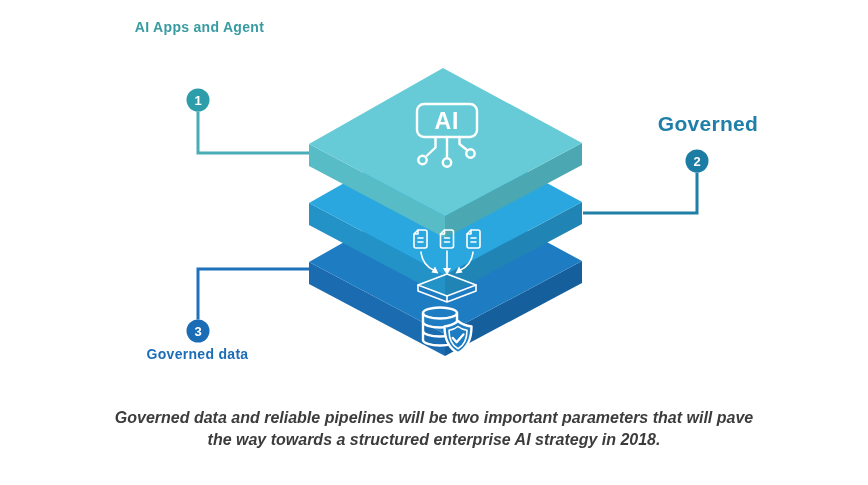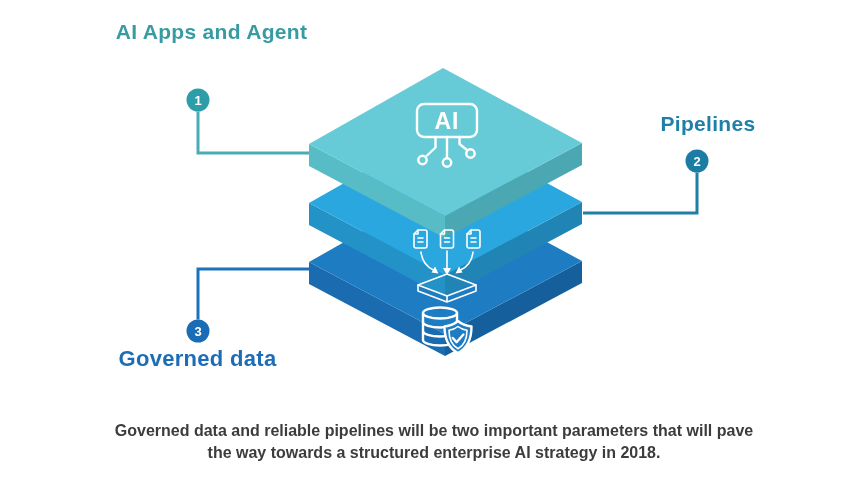--- a/index.html
+++ b/index.html
@@ -2,26 +2,26 @@
 <html><head>
 <meta charset="utf-8">
 <style>
   html,body{margin:0;padding:0;background:#ffffff;}
   body{width:868px;height:485px;position:relative;overflow:hidden;
        font-family:"Liberation Sans",sans-serif;}
   .canvas{position:absolute;left:0;top:0;width:868px;height:485px;}
   svg{position:absolute;left:0;top:0;}
 
   .callout-label{position:absolute;font-weight:700;text-align:center;line-height:1.22;letter-spacing:.3px;}
-  .label-1{left:104px;top:19px;width:215px;font-size:21px;color:#389ba1;}
+  .label-1{left:92px;top:19px;width:215px;font-size:14px;color:#389ba1;}
   .label-2{left:628px;top:111px;width:160px;font-size:21px;color:#1e7fa8;}
-  .label-3{left:87px;top:346px;width:221px;font-size:22px;color:#1c6db6;}
+  .label-3{left:87px;top:346px;width:221px;font-size:14px;color:#1c6db6;}
 
-  .caption{position:absolute;left:44px;top:420px;width:780px;text-align:center;
-           font-size:16px;font-weight:700;color:#3c3c3c;line-height:1.35;}
+  .caption{position:absolute;left:44px;top:407px;width:780px;text-align:center;
+           font-size:16px;font-weight:700;color:#3c3c3c;line-height:1.35;font-style:italic;}
   .caption span{display:block;}
 
   
   .edge{stroke:none;}
   .conn{fill:none;stroke-width:3;stroke-linecap:butt;}
   .badge-num{fill:#ffffff;font-weight:700;font-size:13px;text-anchor:middle;
              font-family:"Liberation Sans",sans-serif;}
   .icon{fill:none;stroke:#ffffff;stroke-width:2.4;stroke-linecap:round;stroke-linejoin:round;}
   .icon-thin{fill:none;stroke:#ffffff;stroke-width:1.6;stroke-linecap:round;stroke-linejoin:round;}
   .icon-filled{stroke:#ffffff;stroke-width:2.4;stroke-linecap:round;stroke-linejoin:round;}
@@ -113,21 +113,21 @@
       <circle cx="697" cy="161" r="11.5" fill="#1b7ca4"></circle>
       <text class="badge-num" x="697" y="165.6">2</text>
     </g>
     <g>
       <circle cx="198" cy="331" r="11.5" fill="#1a6cb4"></circle>
       <text class="badge-num" x="198" y="335.6">3</text>
     </g>
   </svg>
 
   <div class="callout-label label-1">AI Apps and Agent</div>
-  <div class="callout-label label-2">Pipelines</div>
+  <div class="callout-label label-2">Governed</div>
   <div class="callout-label label-3">Governed data</div>
 
   <div class="caption">
     <span>Governed data and reliable pipelines will be two important parameters that will pave</span>
     <span>the way towards a structured enterprise AI strategy in 2018.</span>
   </div>
 
 </div>
 
 </body></html>

